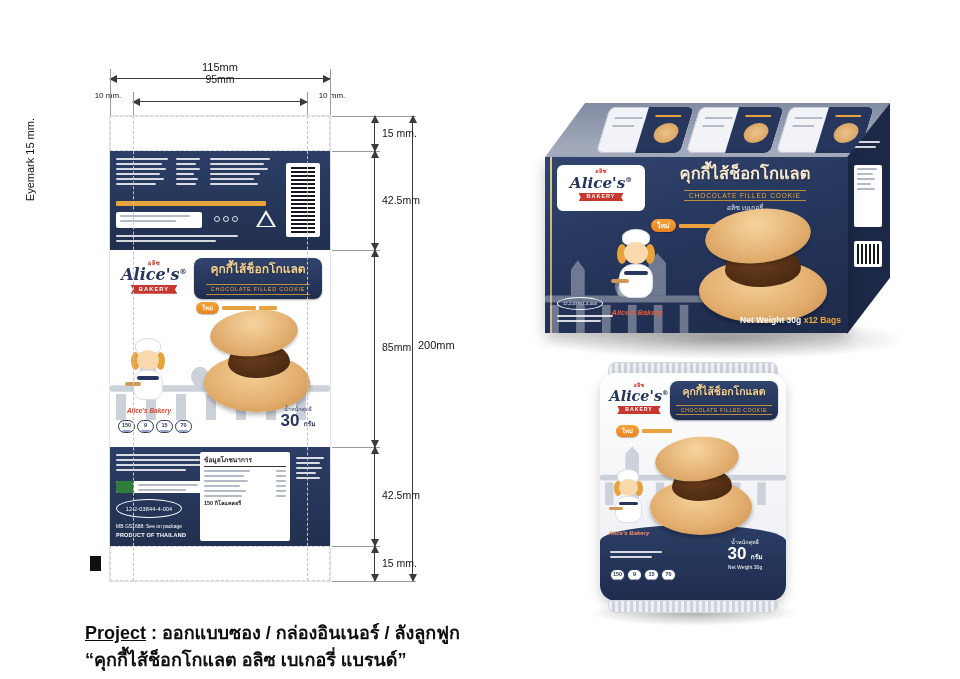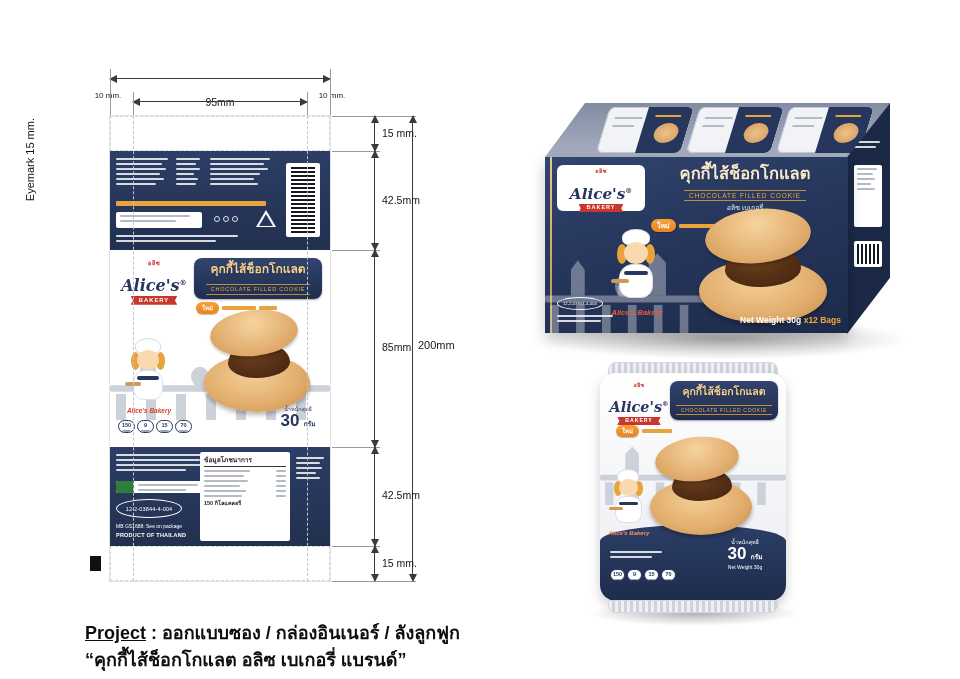--- a/index.html
+++ b/index.html
@@ -30,21 +30,21 @@
   i.tl{display:block;height:2px;border-radius:1px;background:rgba(255,255,255,.82);margin-bottom:3px;}
   i.tl.g{background:#b4bac6;}
   i.tl.gold{background:#e8a33d;}
 
   .barcode{position:absolute;background:#fff;border-radius:2px;padding:4px 5px;}
   .barcode .bars{width:100%;height:100%;background:repeating-linear-gradient(180deg,#15181f 0 2px,#fff 2px 4px);}
   .barcode.horiz .bars{background:repeating-linear-gradient(90deg,#15181f 0 2px,#fff 2px 4px);}
 
   .logo{position:absolute;display:flex;flex-direction:column;align-items:center;line-height:1;}
   .logo .th{font-size:.6em;color:#c8372d;font-weight:bold;letter-spacing:.05em;}
-  .logo .script{font-family:"DejaVu Serif","Liberation Serif",serif;font-style:italic;font-weight:bold;color:#26365c;font-size:1.6em;margin-top:12px;}
+  .logo .script{font-family:"DejaVu Serif","Liberation Serif",serif;font-style:italic;font-weight:bold;color:#26365c;font-size:1.6em;margin-top:1px;}
   .logo .reg{font-size:.45em;vertical-align:super;color:#26365c;}
   .logo .ribbon{display:inline-block;background:#c8372d;color:#fff;font-weight:bold;font-size:.58em;letter-spacing:.18em;padding:1.5px 8px;margin-top:2px;clip-path:polygon(0 0,100% 0,95% 50%,100% 100%,0 100%,5% 50%);}
 
   .banner{position:absolute;background:linear-gradient(180deg,#31446e,#1f2d4e);border-radius:8px;text-align:center;padding:4px 2px;box-shadow:0 1px 2px rgba(0,0,0,.35);}
   .pt-thai{font-weight:bold;color:#f6d292;text-shadow:0 1px 1px rgba(0,0,0,.45);line-height:1.25;}
   .pt-en{color:#f0a93a;letter-spacing:.14em;display:inline-block;border-top:1px solid rgba(240,169,58,.75);border-bottom:1px solid rgba(240,169,58,.75);padding:1px 5px;margin-top:2px;line-height:1.2;}
   .pt-sub{color:#e7edf9;margin-top:2px;line-height:1.2;}
 
   .badge{position:absolute;display:flex;align-items:center;gap:3px;}
   .badge .pillnew{background:linear-gradient(180deg,#f6a339,#e9831f);color:#fff;font-weight:bold;border-radius:8px;padding:1px 6px;box-shadow:0 1px 1px rgba(0,0,0,.25);}
@@ -110,22 +110,23 @@
   
   .footer-line{position:absolute;font-size:18px;color:#0d0d0d;line-height:1.3;font-weight:600;}
 </style>
 </head>
 <body>
 
 <div id="canvas">
 
   <div style="position:absolute;left:24px;top:118px;writing-mode:vertical-rl;transform:rotate(180deg);font-size:11px;color:#111;">Eyemark 15 mm.</div>
 
+  <div class="dim-label" style="left:110px;top:61px;width:220px;text-align:center;font-size:11px;">115mm</div>
   <div class="dim-h" style="left:110px;top:78px;width:220px;"></div>
-  <div class="dim-label" style="left:133px;top:96px;width:174px;text-align:center;">95mm</div>
+  <div class="dim-label" style="left:133px;top:73px;width:174px;text-align:center;">95mm</div>
   <div class="dim-h" style="left:133px;top:101px;width:174px;"></div>
   <div class="dim-label" style="left:84px;top:91px;width:48px;text-align:center;font-size:8px;">10 mm.</div>
   <div class="dim-label" style="left:308px;top:91px;width:48px;text-align:center;font-size:8px;">10 mm.</div>
   <div class="ext v" style="left:110px;top:69px;height:47px;"></div>
   <div class="ext v" style="left:330px;top:69px;height:47px;"></div>
   <div class="ext v" style="left:133px;top:92px;height:24px;"></div>
   <div class="ext v" style="left:307px;top:92px;height:24px;"></div>
 
   <div class="ext h" style="left:332px;top:116px;width:84px;"></div>
   <div class="ext h" style="left:332px;top:151px;width:48px;"></div>

